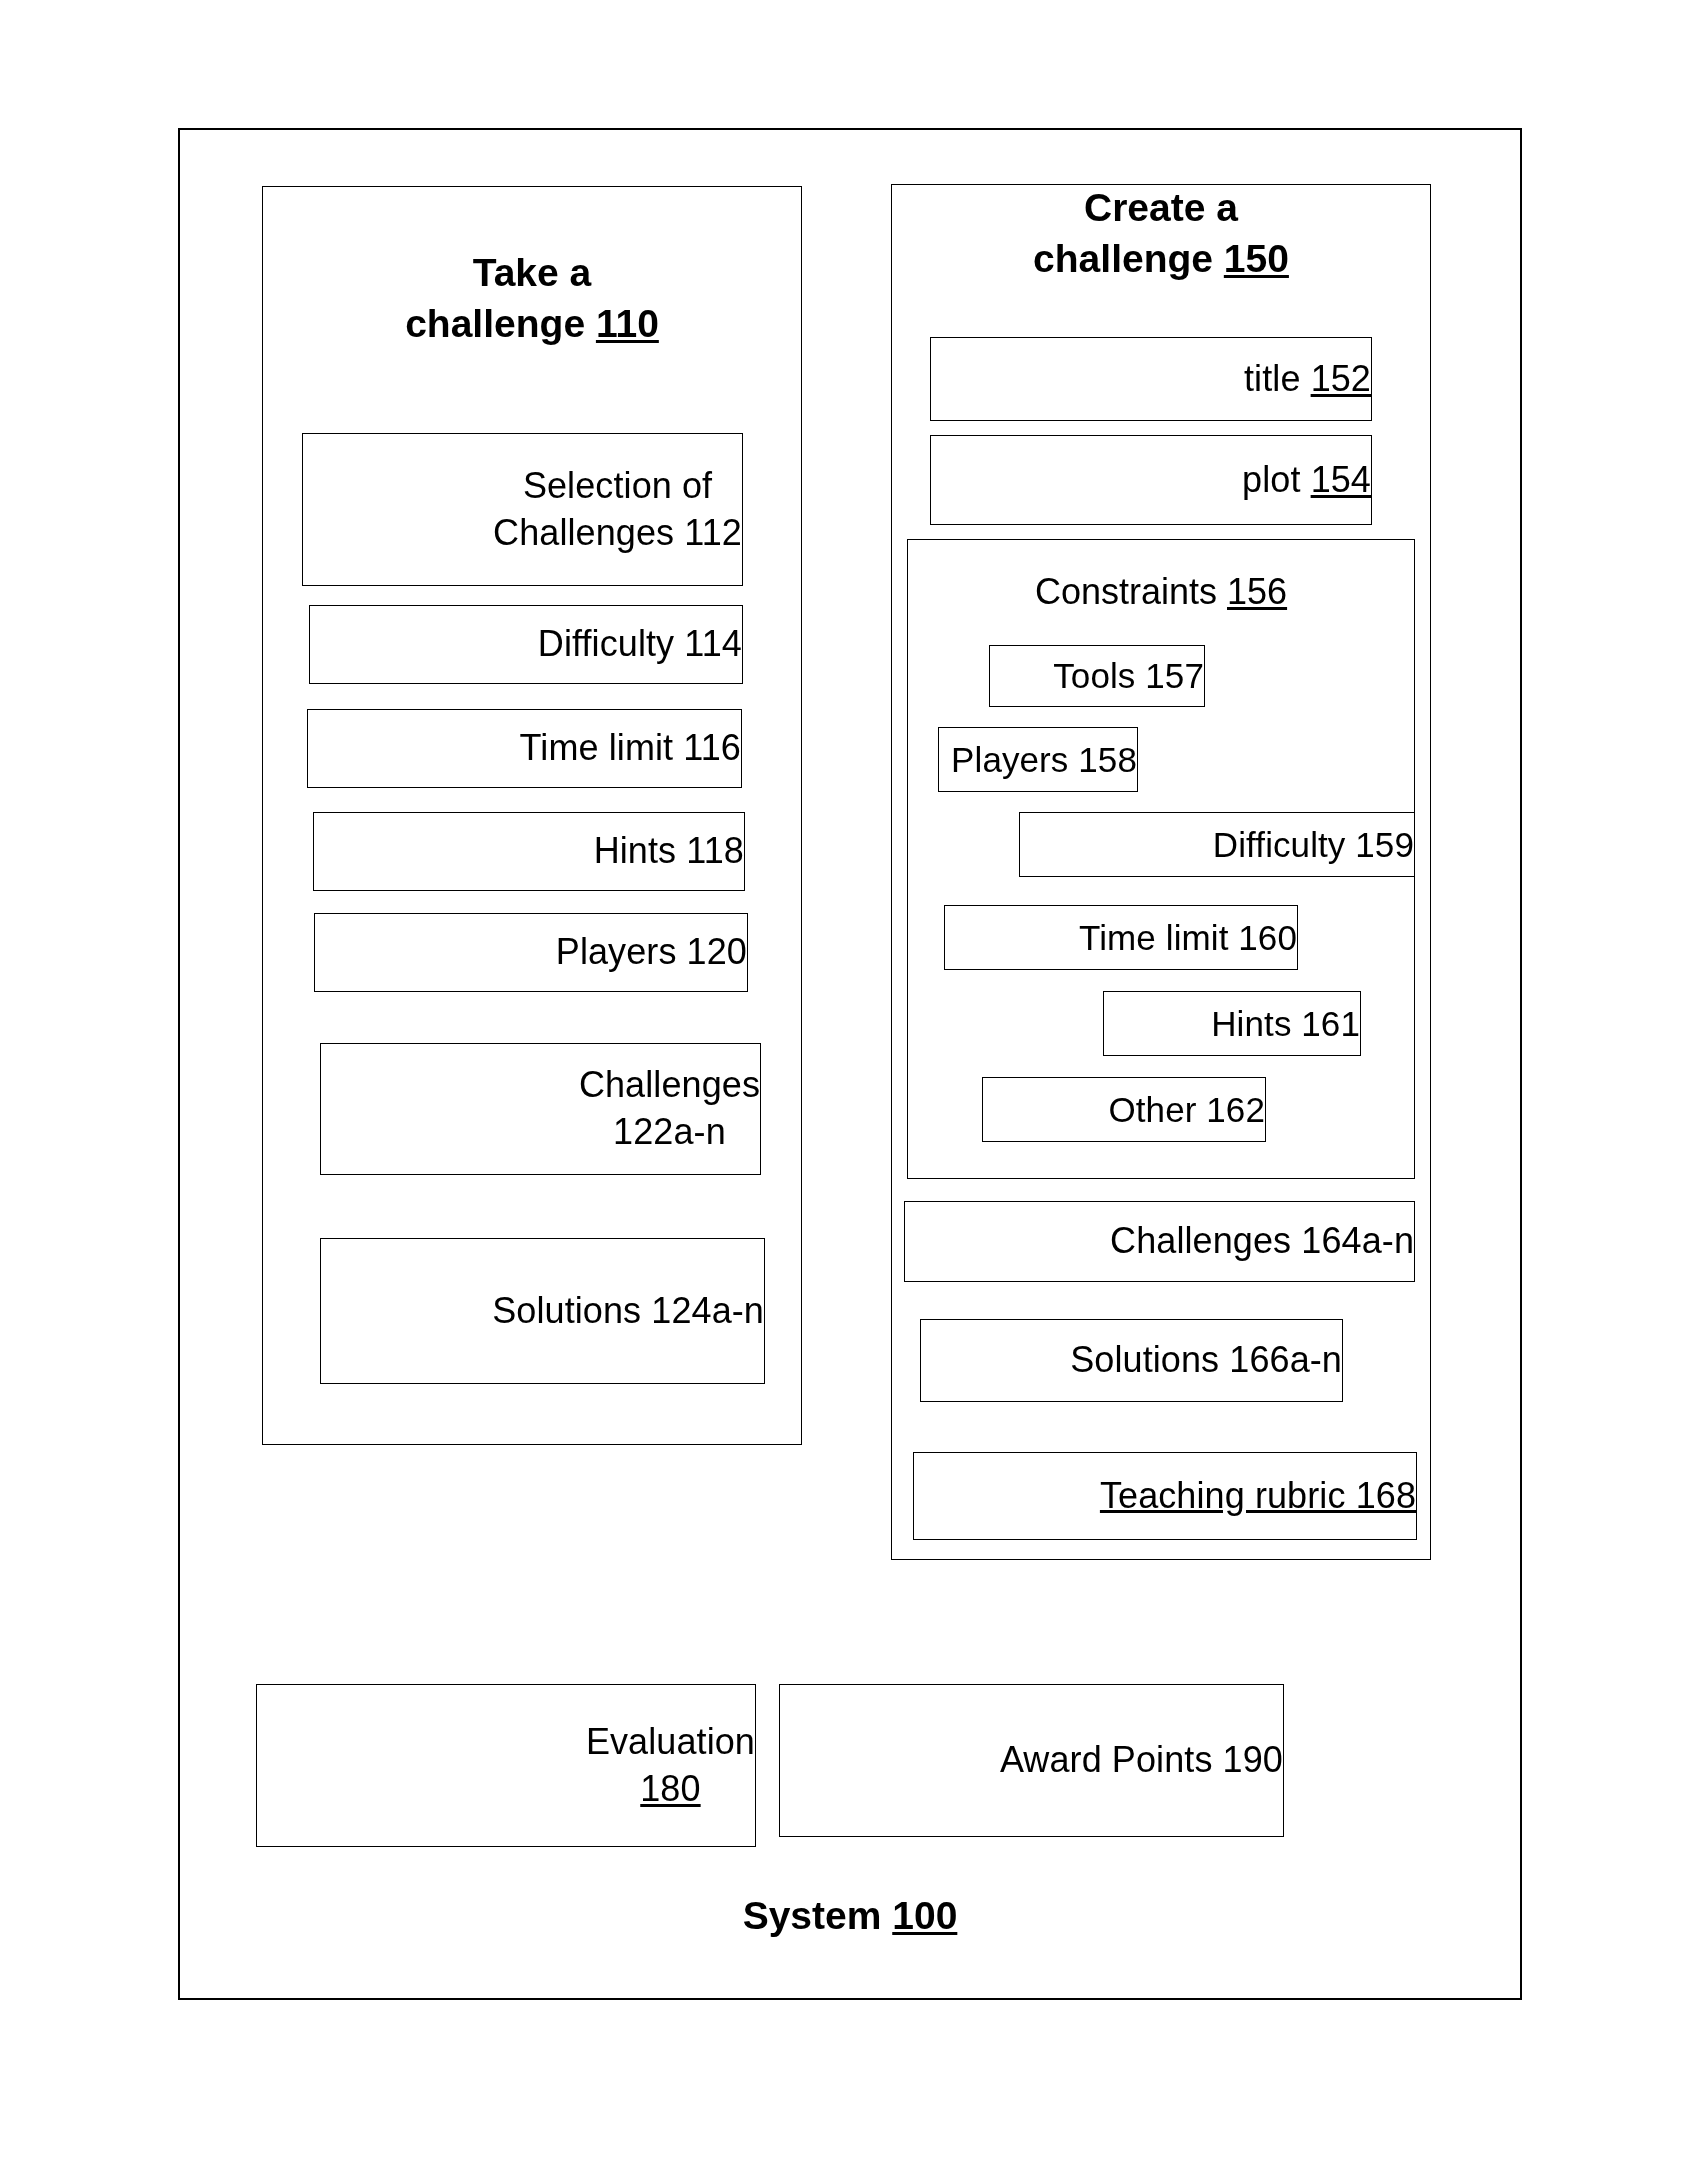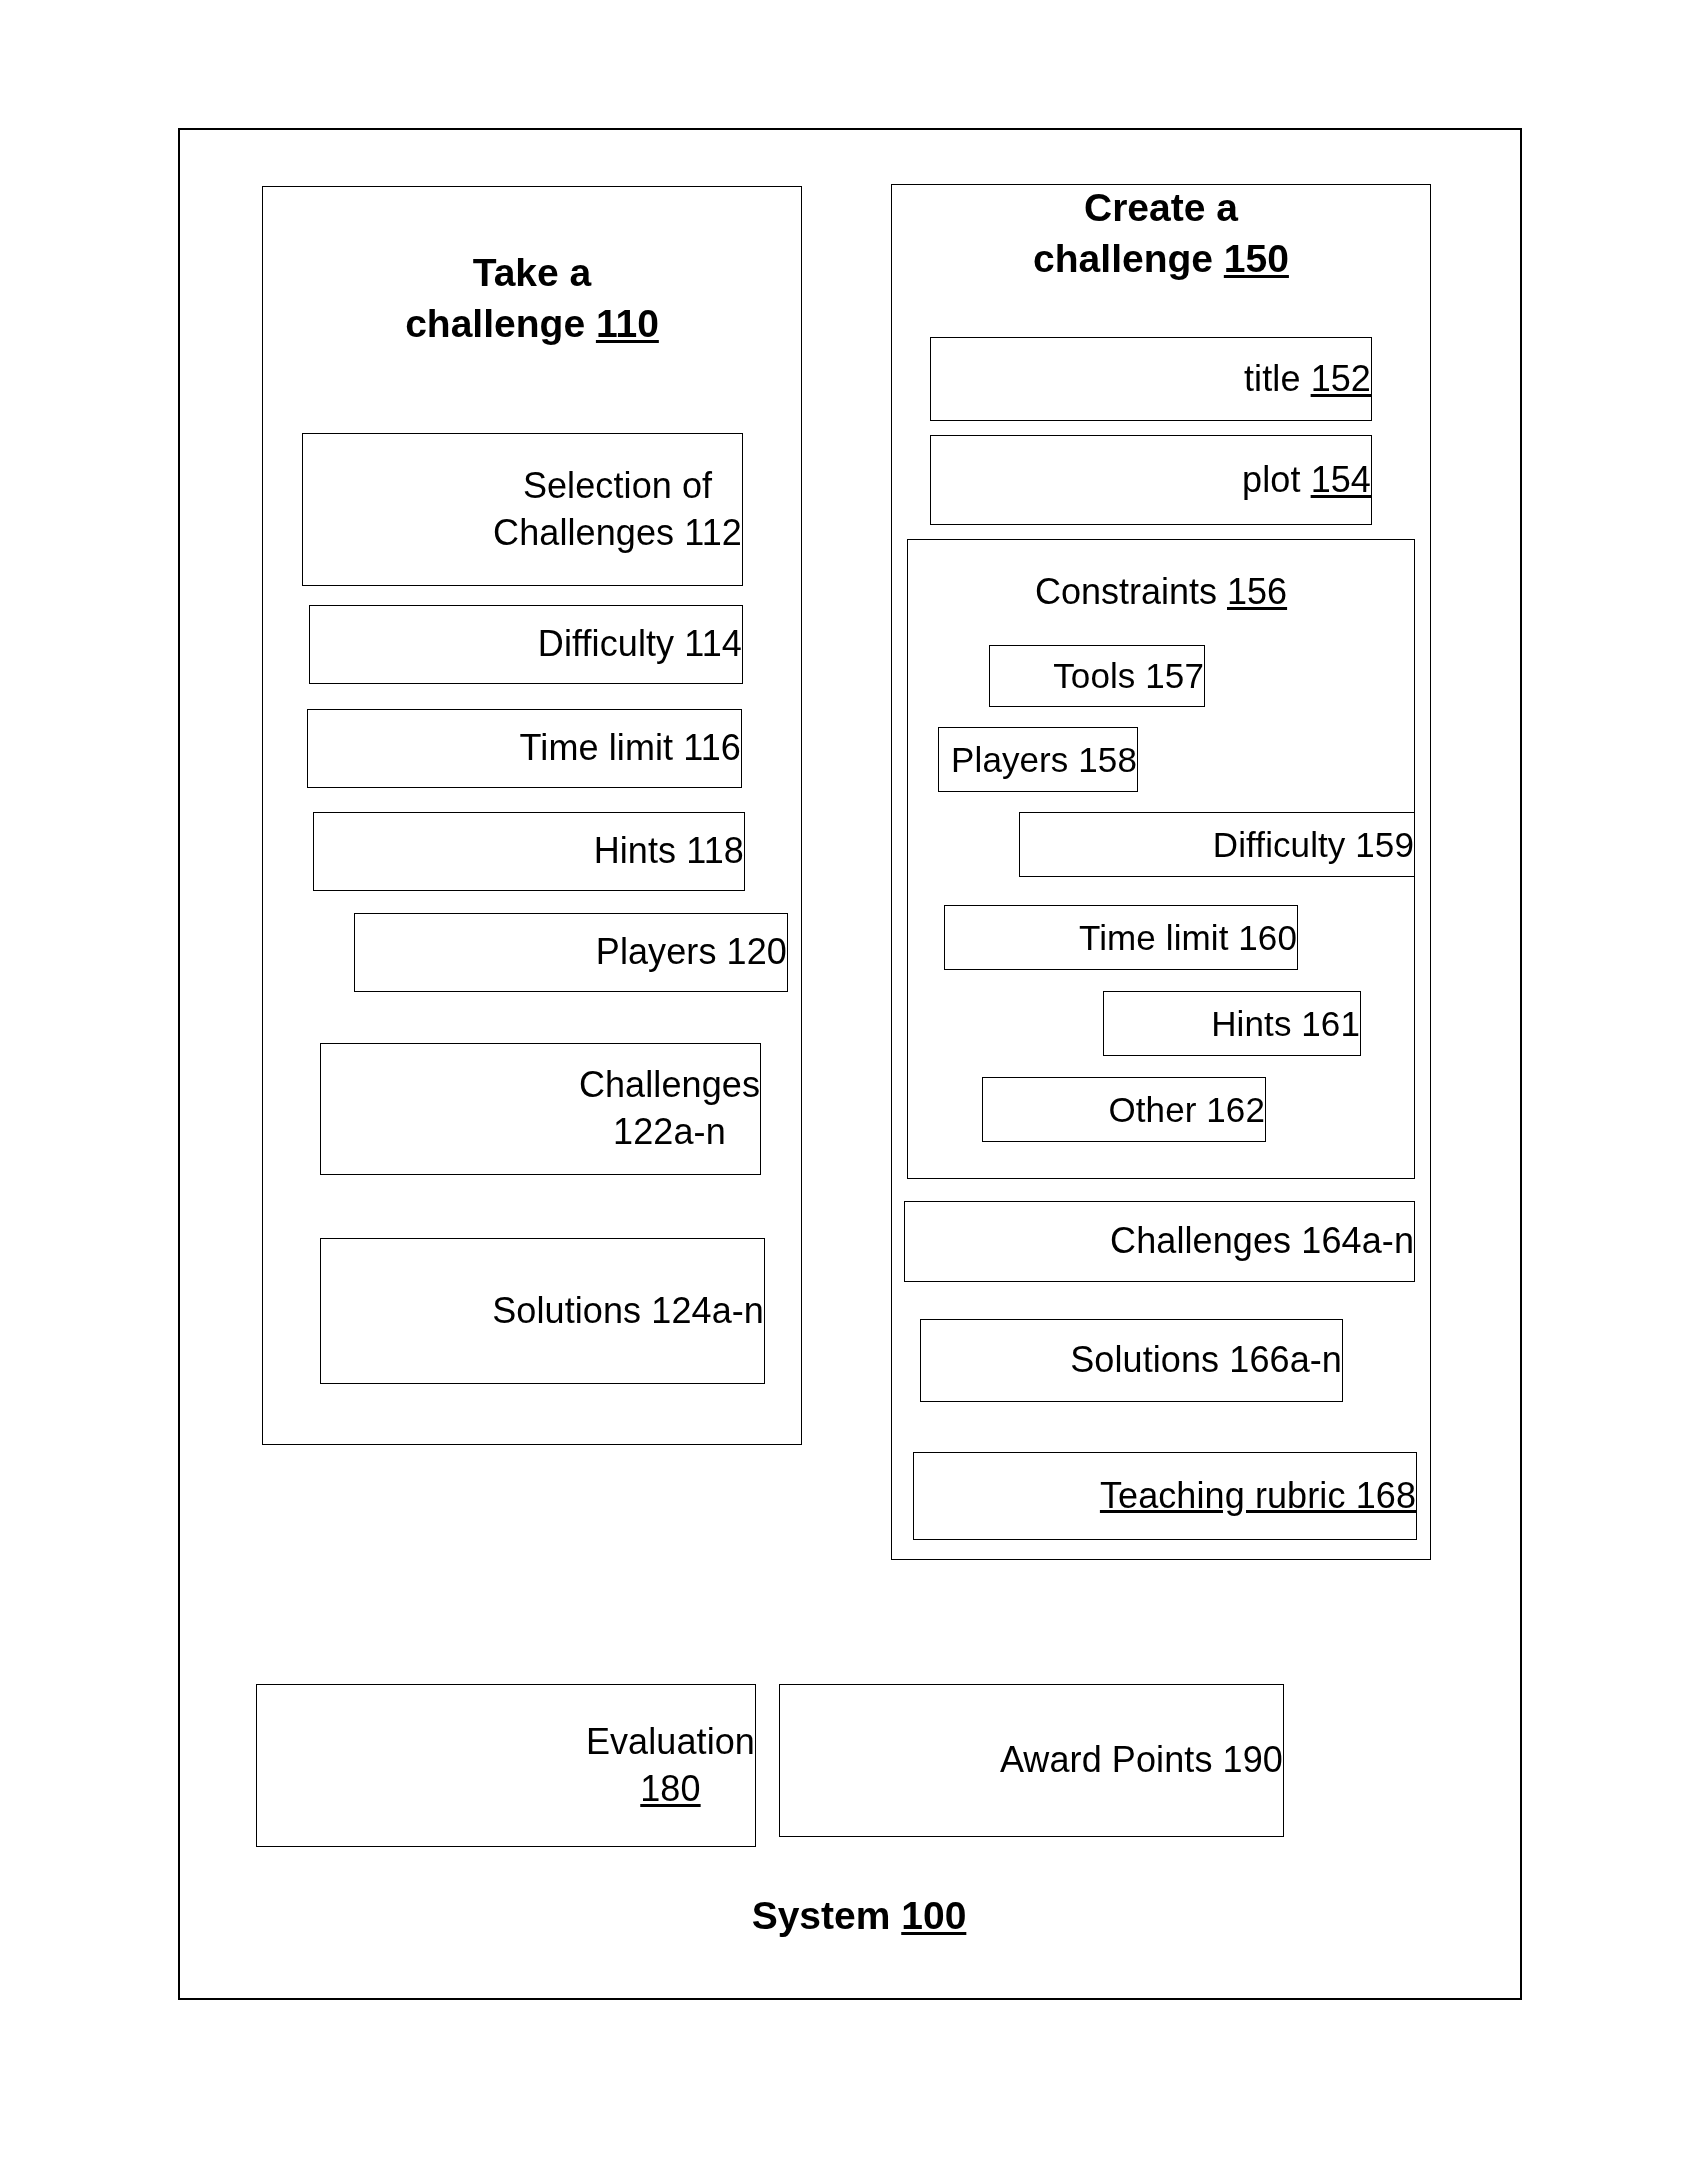--- a/index.html
+++ b/index.html
@@ -94,21 +94,21 @@
   </div>
 
   <div class="box" style="left:307px; top:709px; width:435px; height:79px;">
     <span class="lbl t-item">Time limit 116</span>
   </div>
 
   <div class="box" style="left:313px; top:812px; width:432px; height:79px;">
     <span class="lbl t-item">Hints 118</span>
   </div>
 
-  <div class="box" style="left:314px; top:913px; width:434px; height:79px;margin-left:40px;">
+  <div class="box" style="left:314px; top:913px; width:434px; height:79px;">
     <span class="lbl t-item">Players 120</span>
   </div>
 
   <div class="box" style="left:320px; top:1043px; width:441px; height:132px;">
     <span class="lbl t-item">Challenges
 122a-n</span>
   </div>
 
   <div class="box" style="left:320px; top:1238px; width:445px; height:146px;">
     <span class="lbl t-item">Solutions 124a-n</span>
@@ -169,16 +169,16 @@
 
   <div class="box" style="left:256px; top:1684px; width:500px; height:163px;">
     <span class="lbl t-item"><span>Evaluation
 </span><span class="u">180</span></span>
   </div>
 
   <div class="box" style="left:779px; top:1684px; width:505px; height:153px;">
     <span class="lbl t-item">Award Points 190</span>
   </div>
 
-  <div class="sys-title t-sys" style="left:178px; top:1894px; width:1344px;padding-left:9px;"><span>System </span><span class="u">100</span></div>
+  <div class="sys-title t-sys" style="left:178px; top:1894px; width:1344px;"><span>System </span><span class="u">100</span></div>
 
 </div>
 
 
 </body></html>

